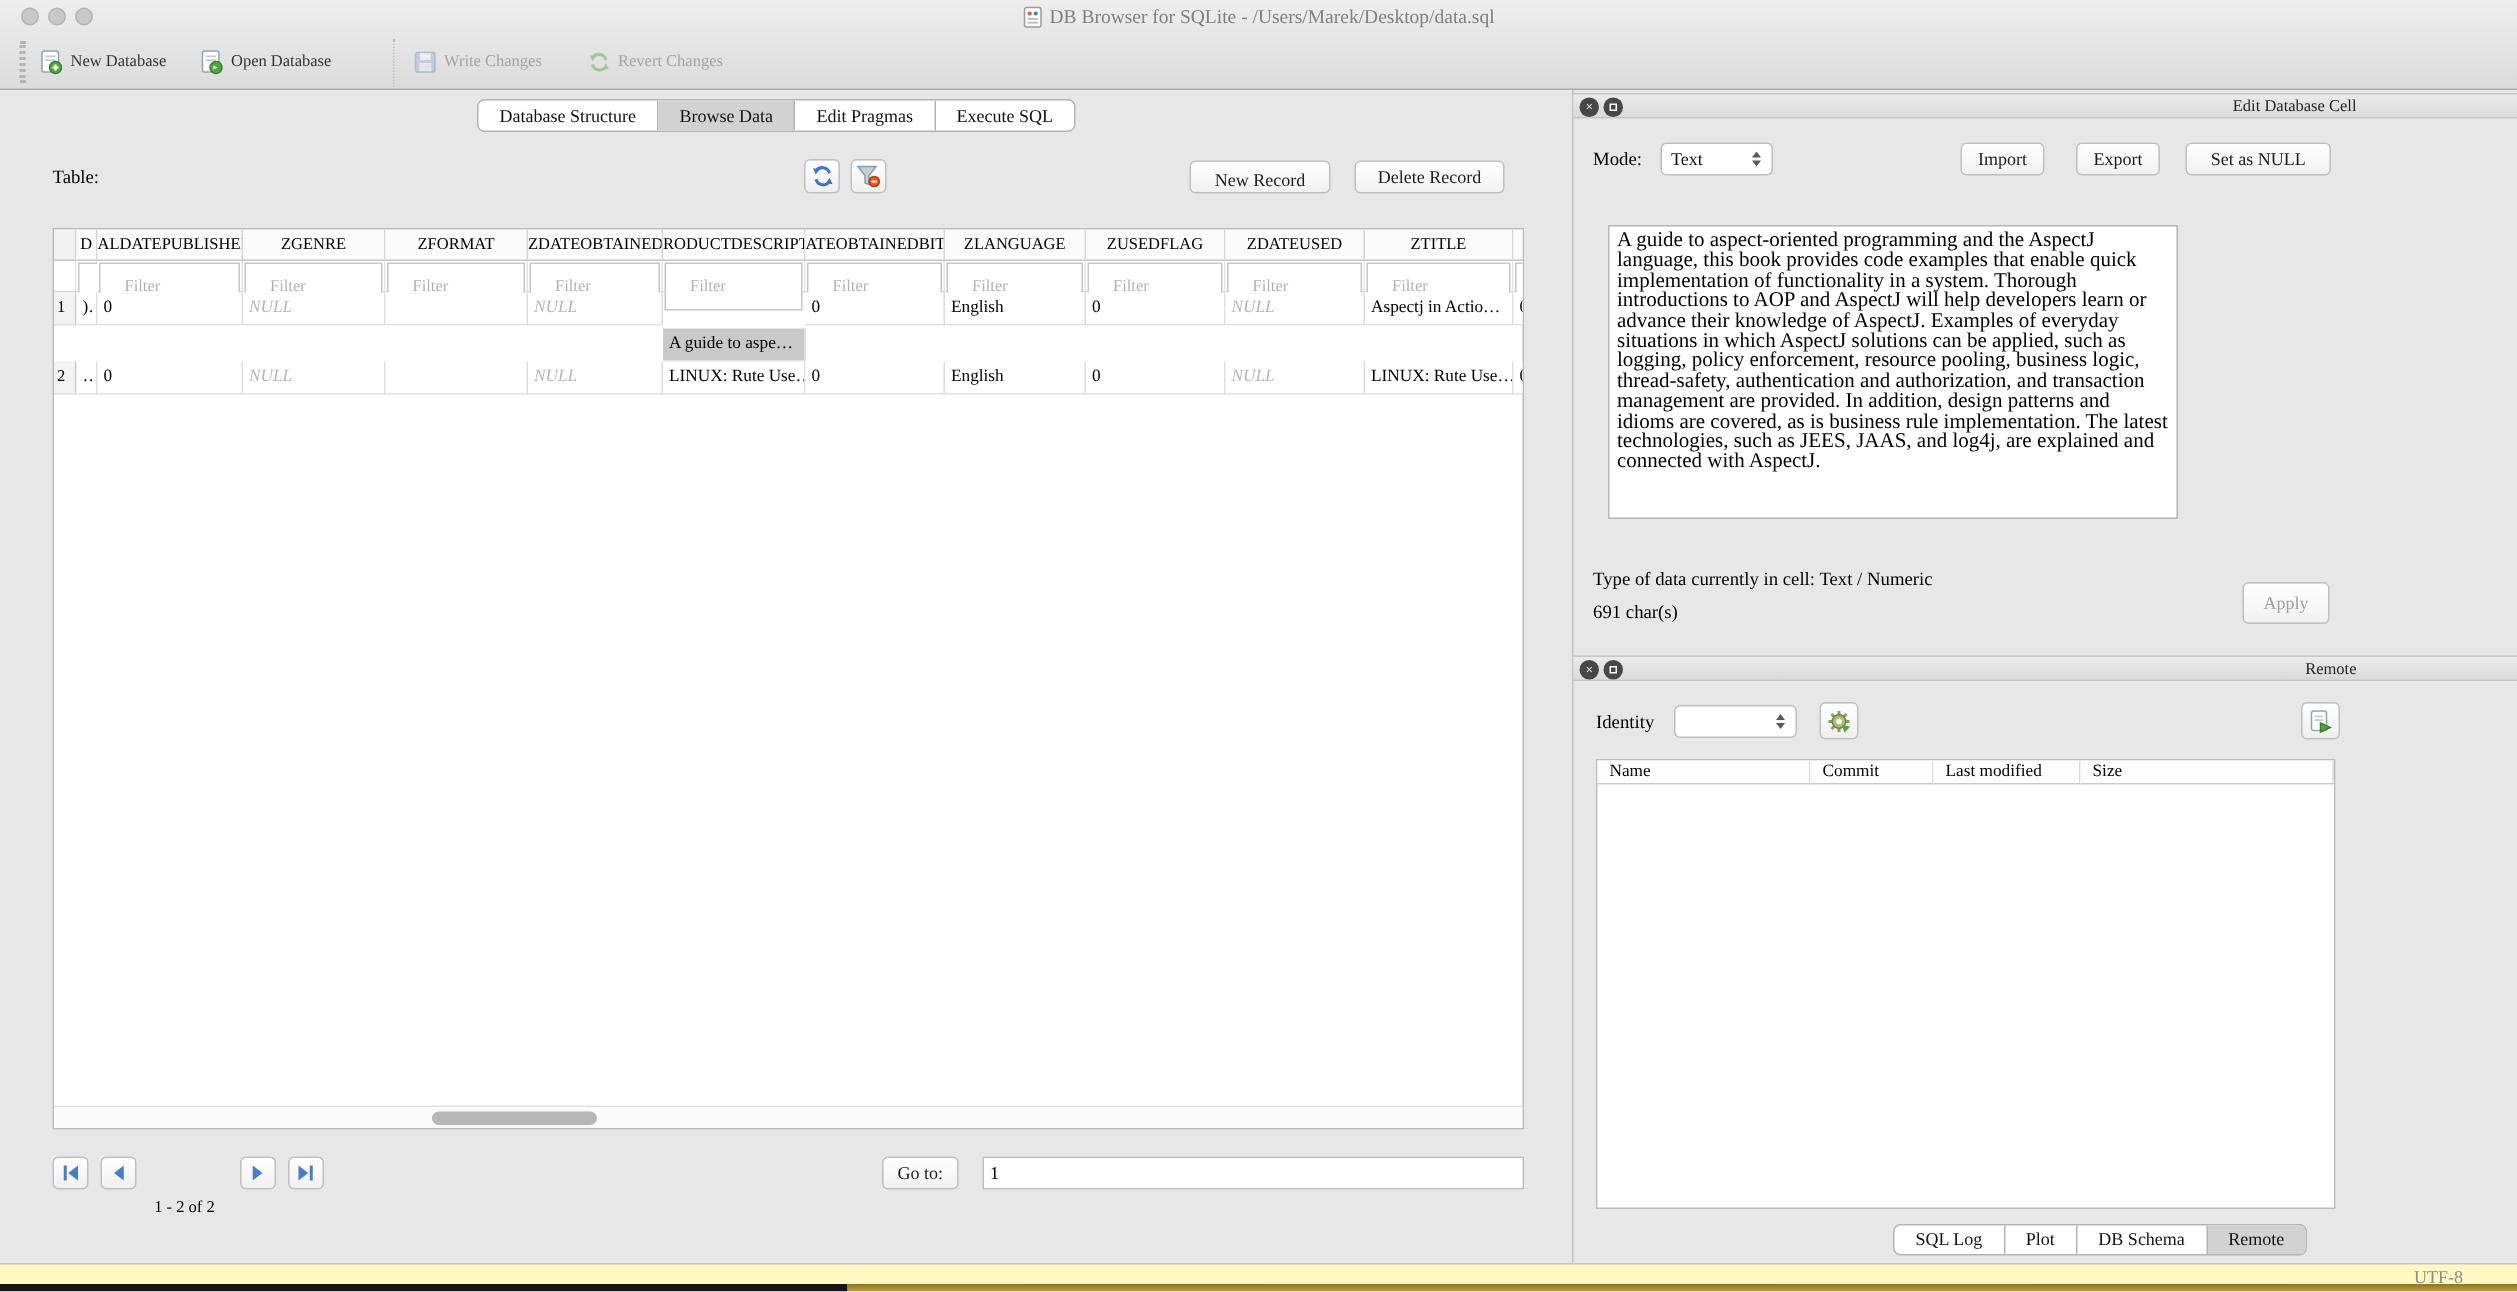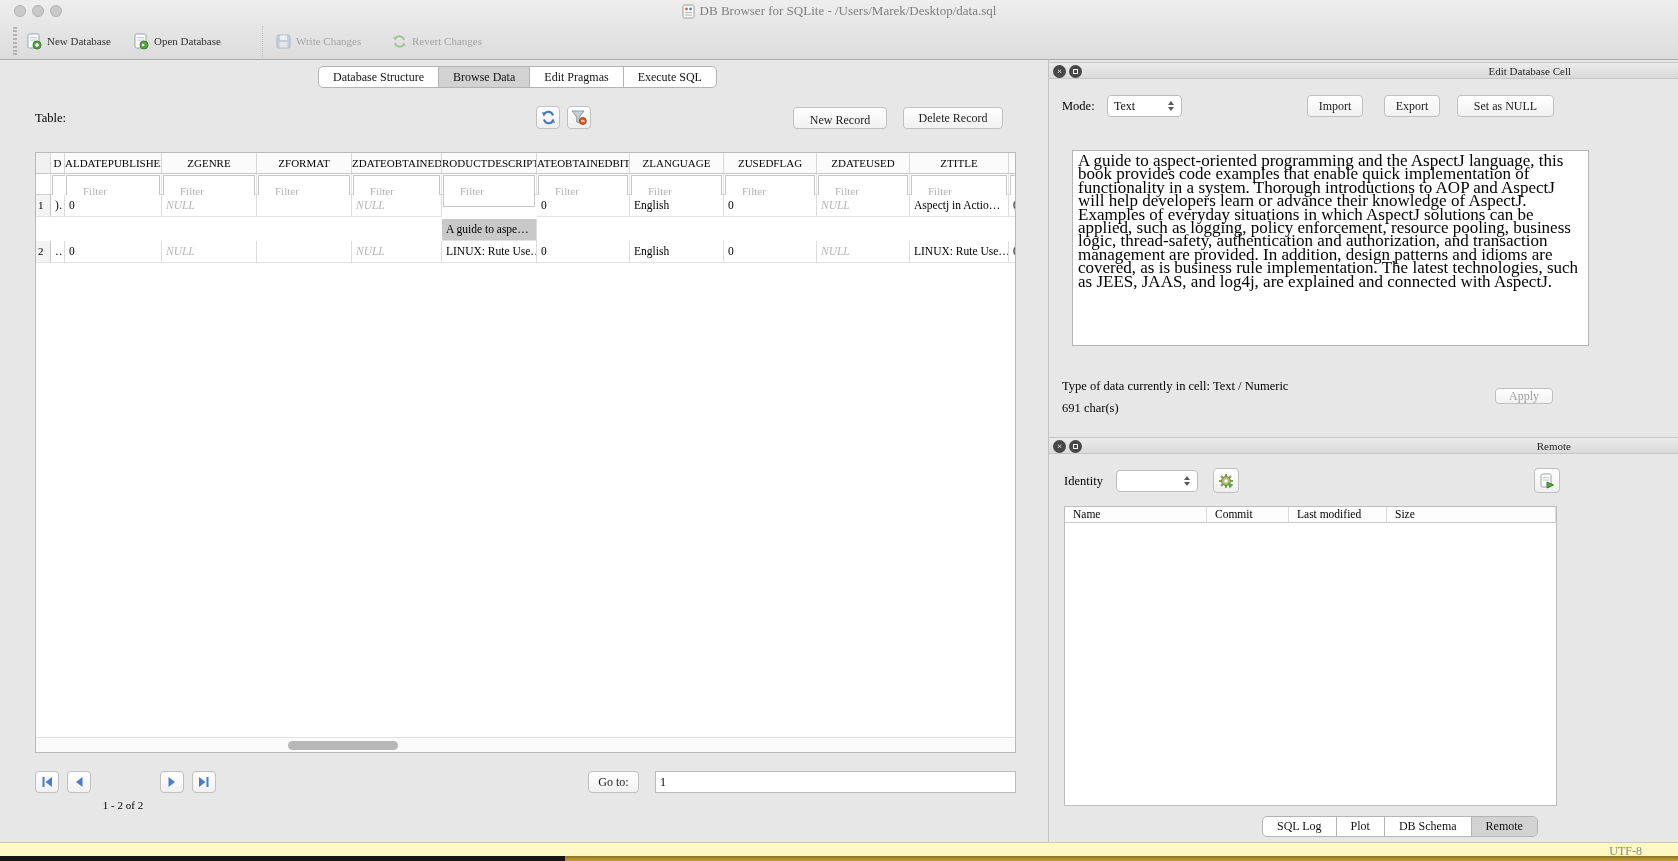--- a/index.html
+++ b/index.html
@@ -86,22 +86,22 @@
   
   #splitter { position:absolute; left:1048px; top:60px; width:1px; height:782px; background:#c2c2c2; }
   .dock-titlebar { position:absolute; left:1049px; width:629px; height:17px;
                    background:linear-gradient(#ebebeb,#dadada);
                    border-top:1px solid #c6c6c6; border-bottom:1px solid #c6c6c6; }
   .dock-title { position:absolute; left:0; top:0; width:522px; height:17px; line-height:16px;
                 text-align:right; font-size:11px; color:#262626; }
   .dock-btn { position:absolute; top:2px; width:13px; height:13px; border-radius:50%; background:#474747;
               color:#fff; display:flex; align-items:center; justify-content:center; font-size:9px; line-height:9px; }
   .undock-glyph { width:5px; height:5px; border:1px solid #fff; background:transparent; }
-  #cell-editor { position:absolute; left:1072px; top:150px; width:517px; height:196px; background:#fff;
-                 border:1px solid #b5b5b5; font-size:17px; line-height:13.4px; color:#000;
+  #cell-editor { position:absolute; left:1072px; top:150px; width:380px; height:196px; background:#fff;
+                 border:1px solid #b5b5b5; font-size:14px; line-height:13.4px; color:#000;
                  padding:3px 5px; overflow:hidden; }
   #remote-table { position:absolute; left:1064px; top:506px; width:493px; height:300px; background:#fff;
                   border:1px solid #bdbdbd; }
   .rth { height:16px; line-height:15px; font-size:11.5px; color:#000; padding:0 0 0 8px;
          border-right:1px solid #dadada; border-bottom:1px solid #c9c9c9; overflow:hidden;
          white-space:nowrap; flex:0 0 auto; background:#fdfdfd; }
 
   
   #status-bar { position:absolute; left:0; top:842px; width:1678px; height:14px;
                 border-top:1px solid #c6c6c6; background:#fef9c3; }
@@ -323,21 +323,21 @@
   </div>
   <div class="btn" style="left:1384px; top:95px; width:56px;">
     <span>Export</span>
   </div>
   <div class="btn" style="left:1457px; top:95px; width:97px;">
     <span>Set as NULL</span>
   </div>
   <div id="cell-editor">A guide to aspect-oriented programming and the AspectJ language, this book provides code examples that enable quick implementation of functionality in a system. Thorough introductions to AOP and AspectJ will help developers learn or advance their knowledge of AspectJ. Examples of everyday situations in which AspectJ solutions can be applied, such as logging, policy enforcement, resource pooling, business logic, thread-safety, authentication and authorization, and transaction management are provided. In addition, design patterns and idioms are covered, as is business rule implementation. The latest technologies, such as JEES, JAAS, and log4j, are explained and connected with AspectJ.</div>
   <span class="lbl" style="left:1062px; top:379px;">Type of data currently in cell: Text / Numeric</span>
   <span class="lbl" style="left:1062px; top:401px;">691 char(s)</span>
-  <div class="btn disabled" style="left:1495px; top:388px; width:58px; height:16px;">
+  <div class="btn disabled" style="left:1495px; top:388px; width:58px; height:28px;">
     <span>Apply</span>
   </div>
 
   <div class="dock-titlebar" style="top:437px">
     <span class="dock-btn" style="left:4px">×</span>
     <span class="dock-btn" style="left:20px">
         <span class="undock-glyph"></span>
       </span>
     <span class="dock-title">Remote</span>
   </div>

